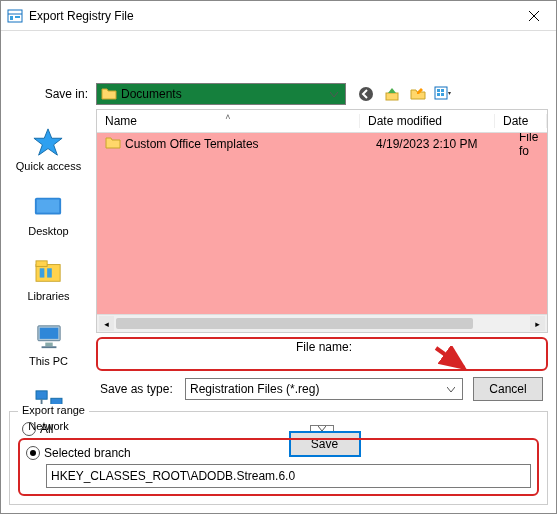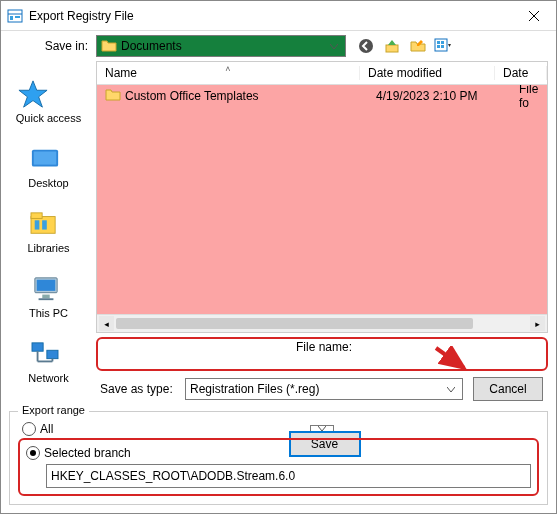--- a/index.html
+++ b/index.html
@@ -41,20 +41,21 @@
   align-items: center;
   justify-content: center;
   cursor: pointer;
 }
 .toolbar {
   height: 30px;
   display: flex;
   align-items: center;
   padding: 0 8px 0 0;
   box-sizing: border-box;
+  margin-top: 48px;
 }
 .toolbar .lbl {
   width: 95px;
   text-align: right;
   padding-right: 8px;
   box-sizing: border-box;
 }
 .savein-select {
   flex: 1;
   max-width: 250px;
@@ -98,20 +99,21 @@
 .places {
   width: 95px;
   display: flex;
   flex-direction: column;
   align-items: center;
   padding-top: 10px;
 }
 .place-item {
   display: flex;
   flex-direction: column;
+  align-items: center;
   padding: 8px 4px 12px;
   cursor: pointer;
 }
 .place-item .pi-icon {
   width: 34px;
   height: 30px;
   display: flex;
   align-items: center;
   justify-content: center;
 }

